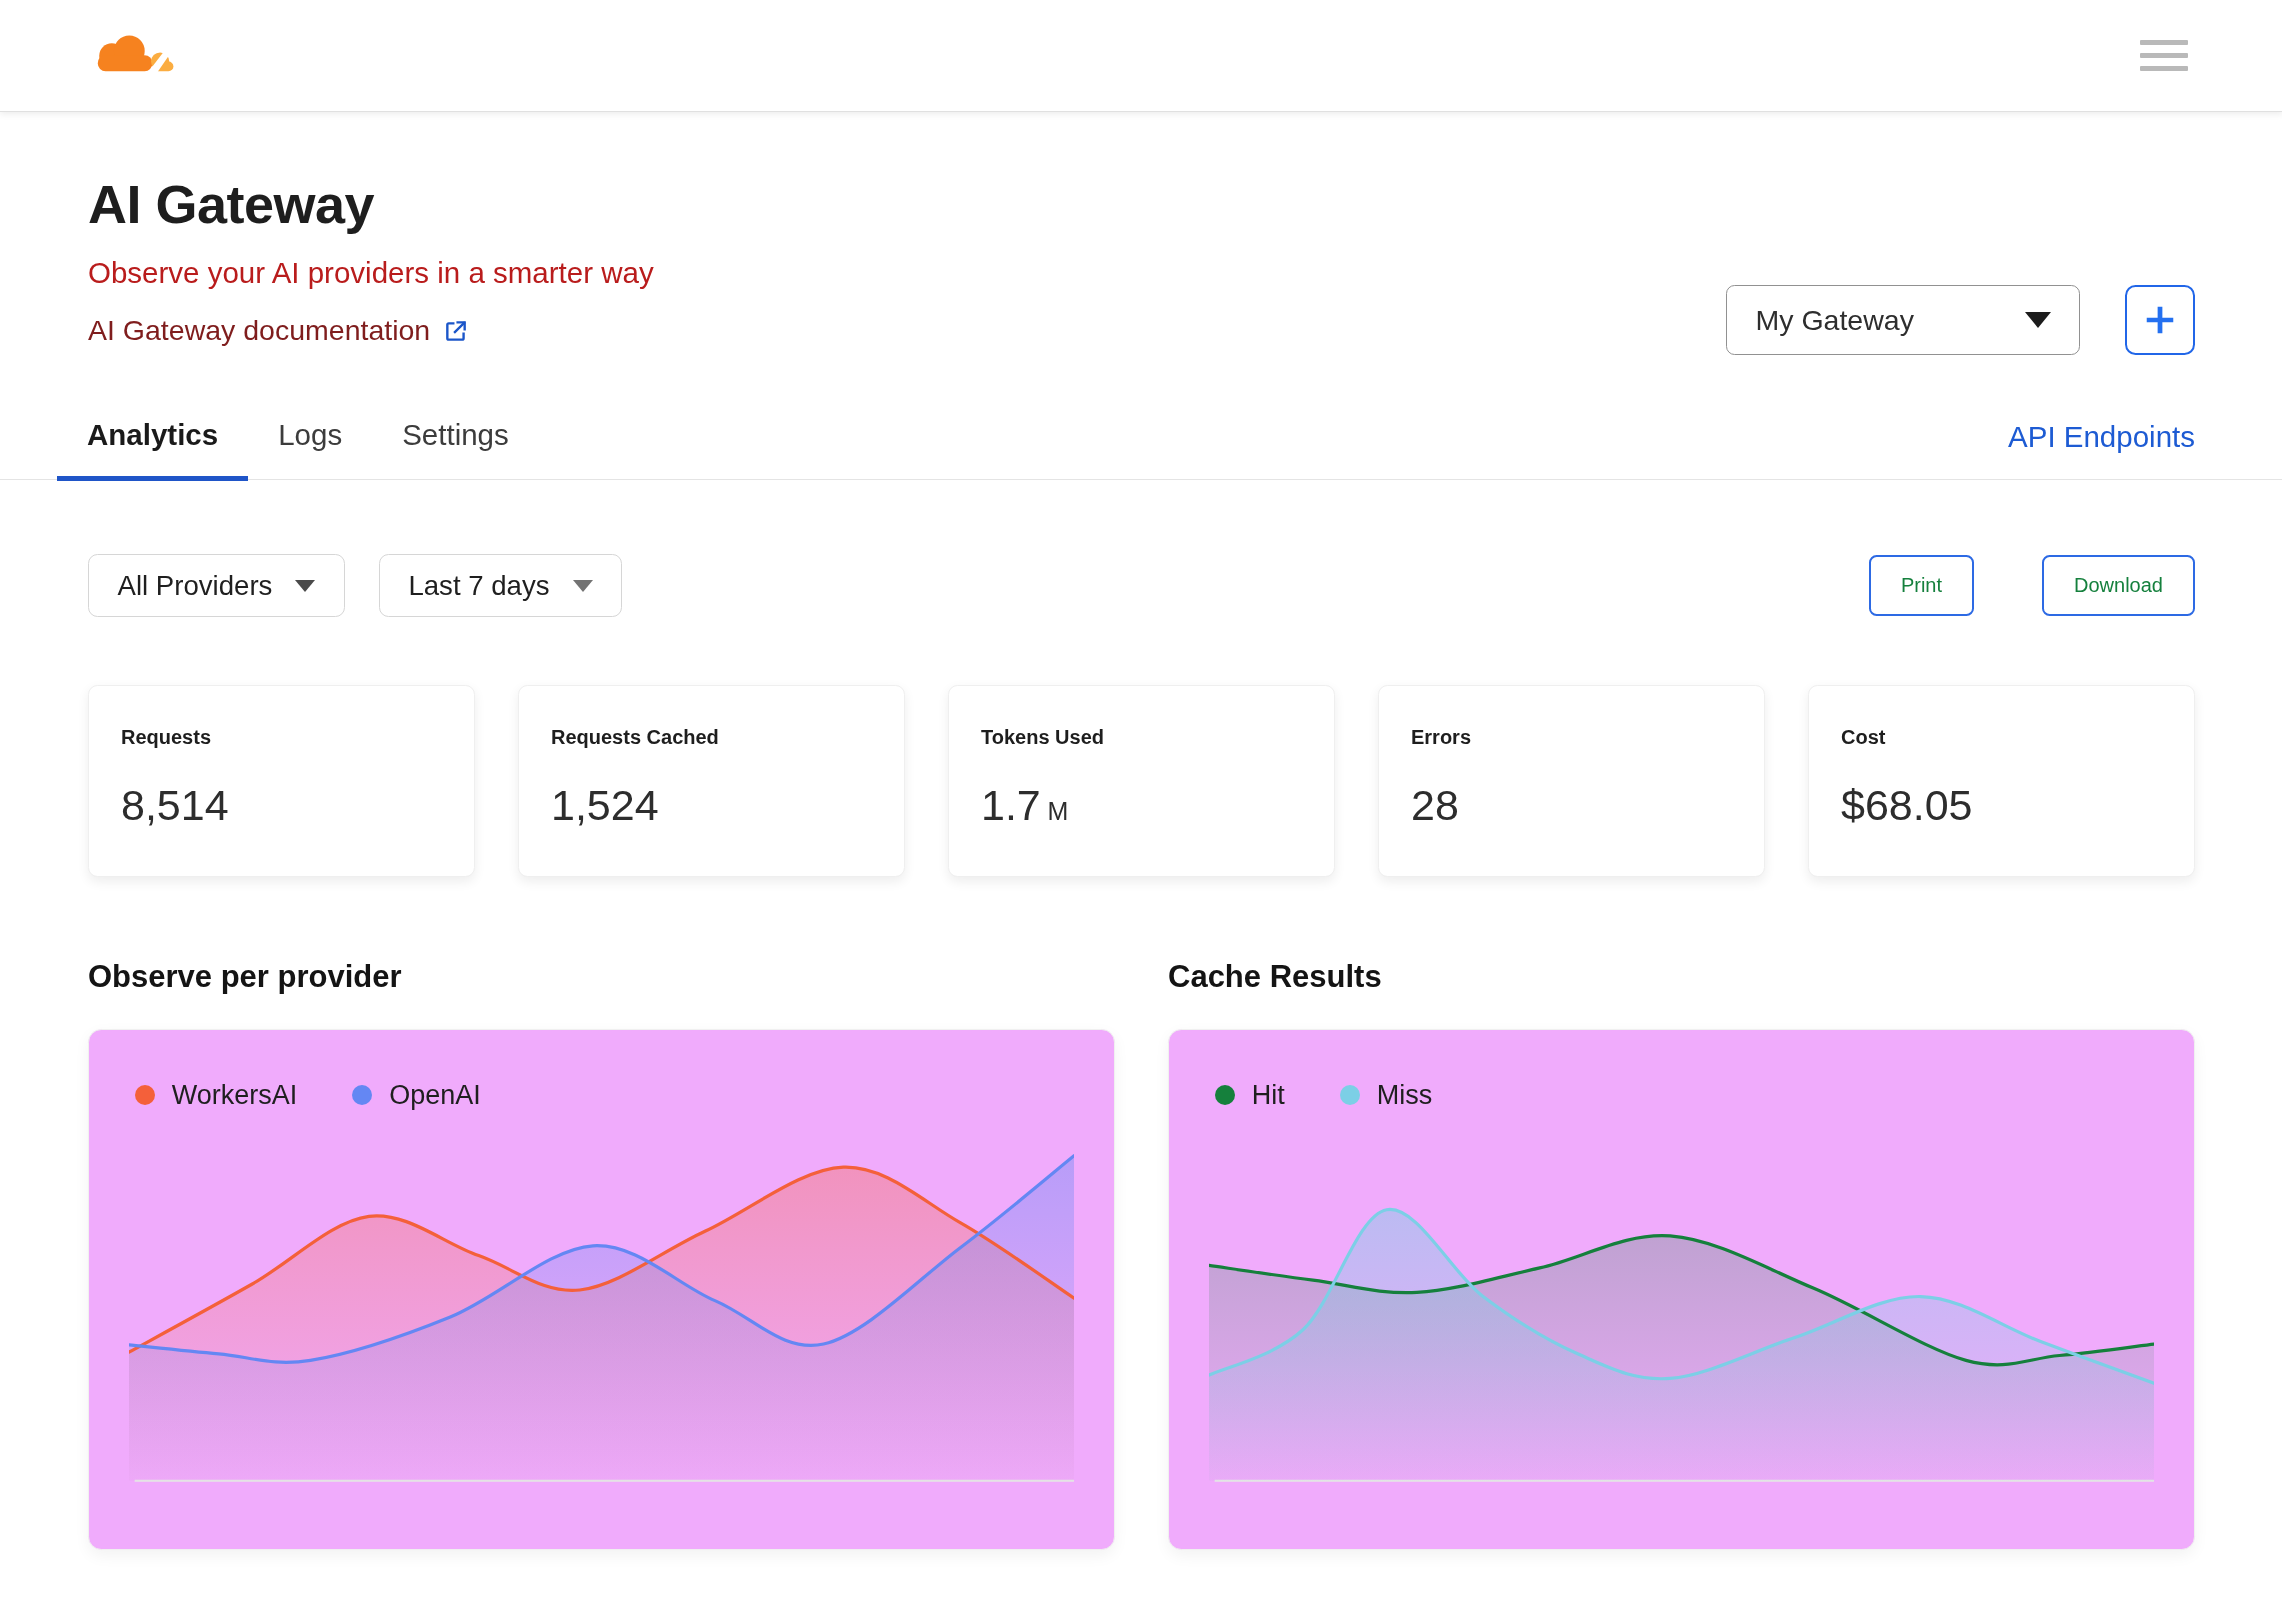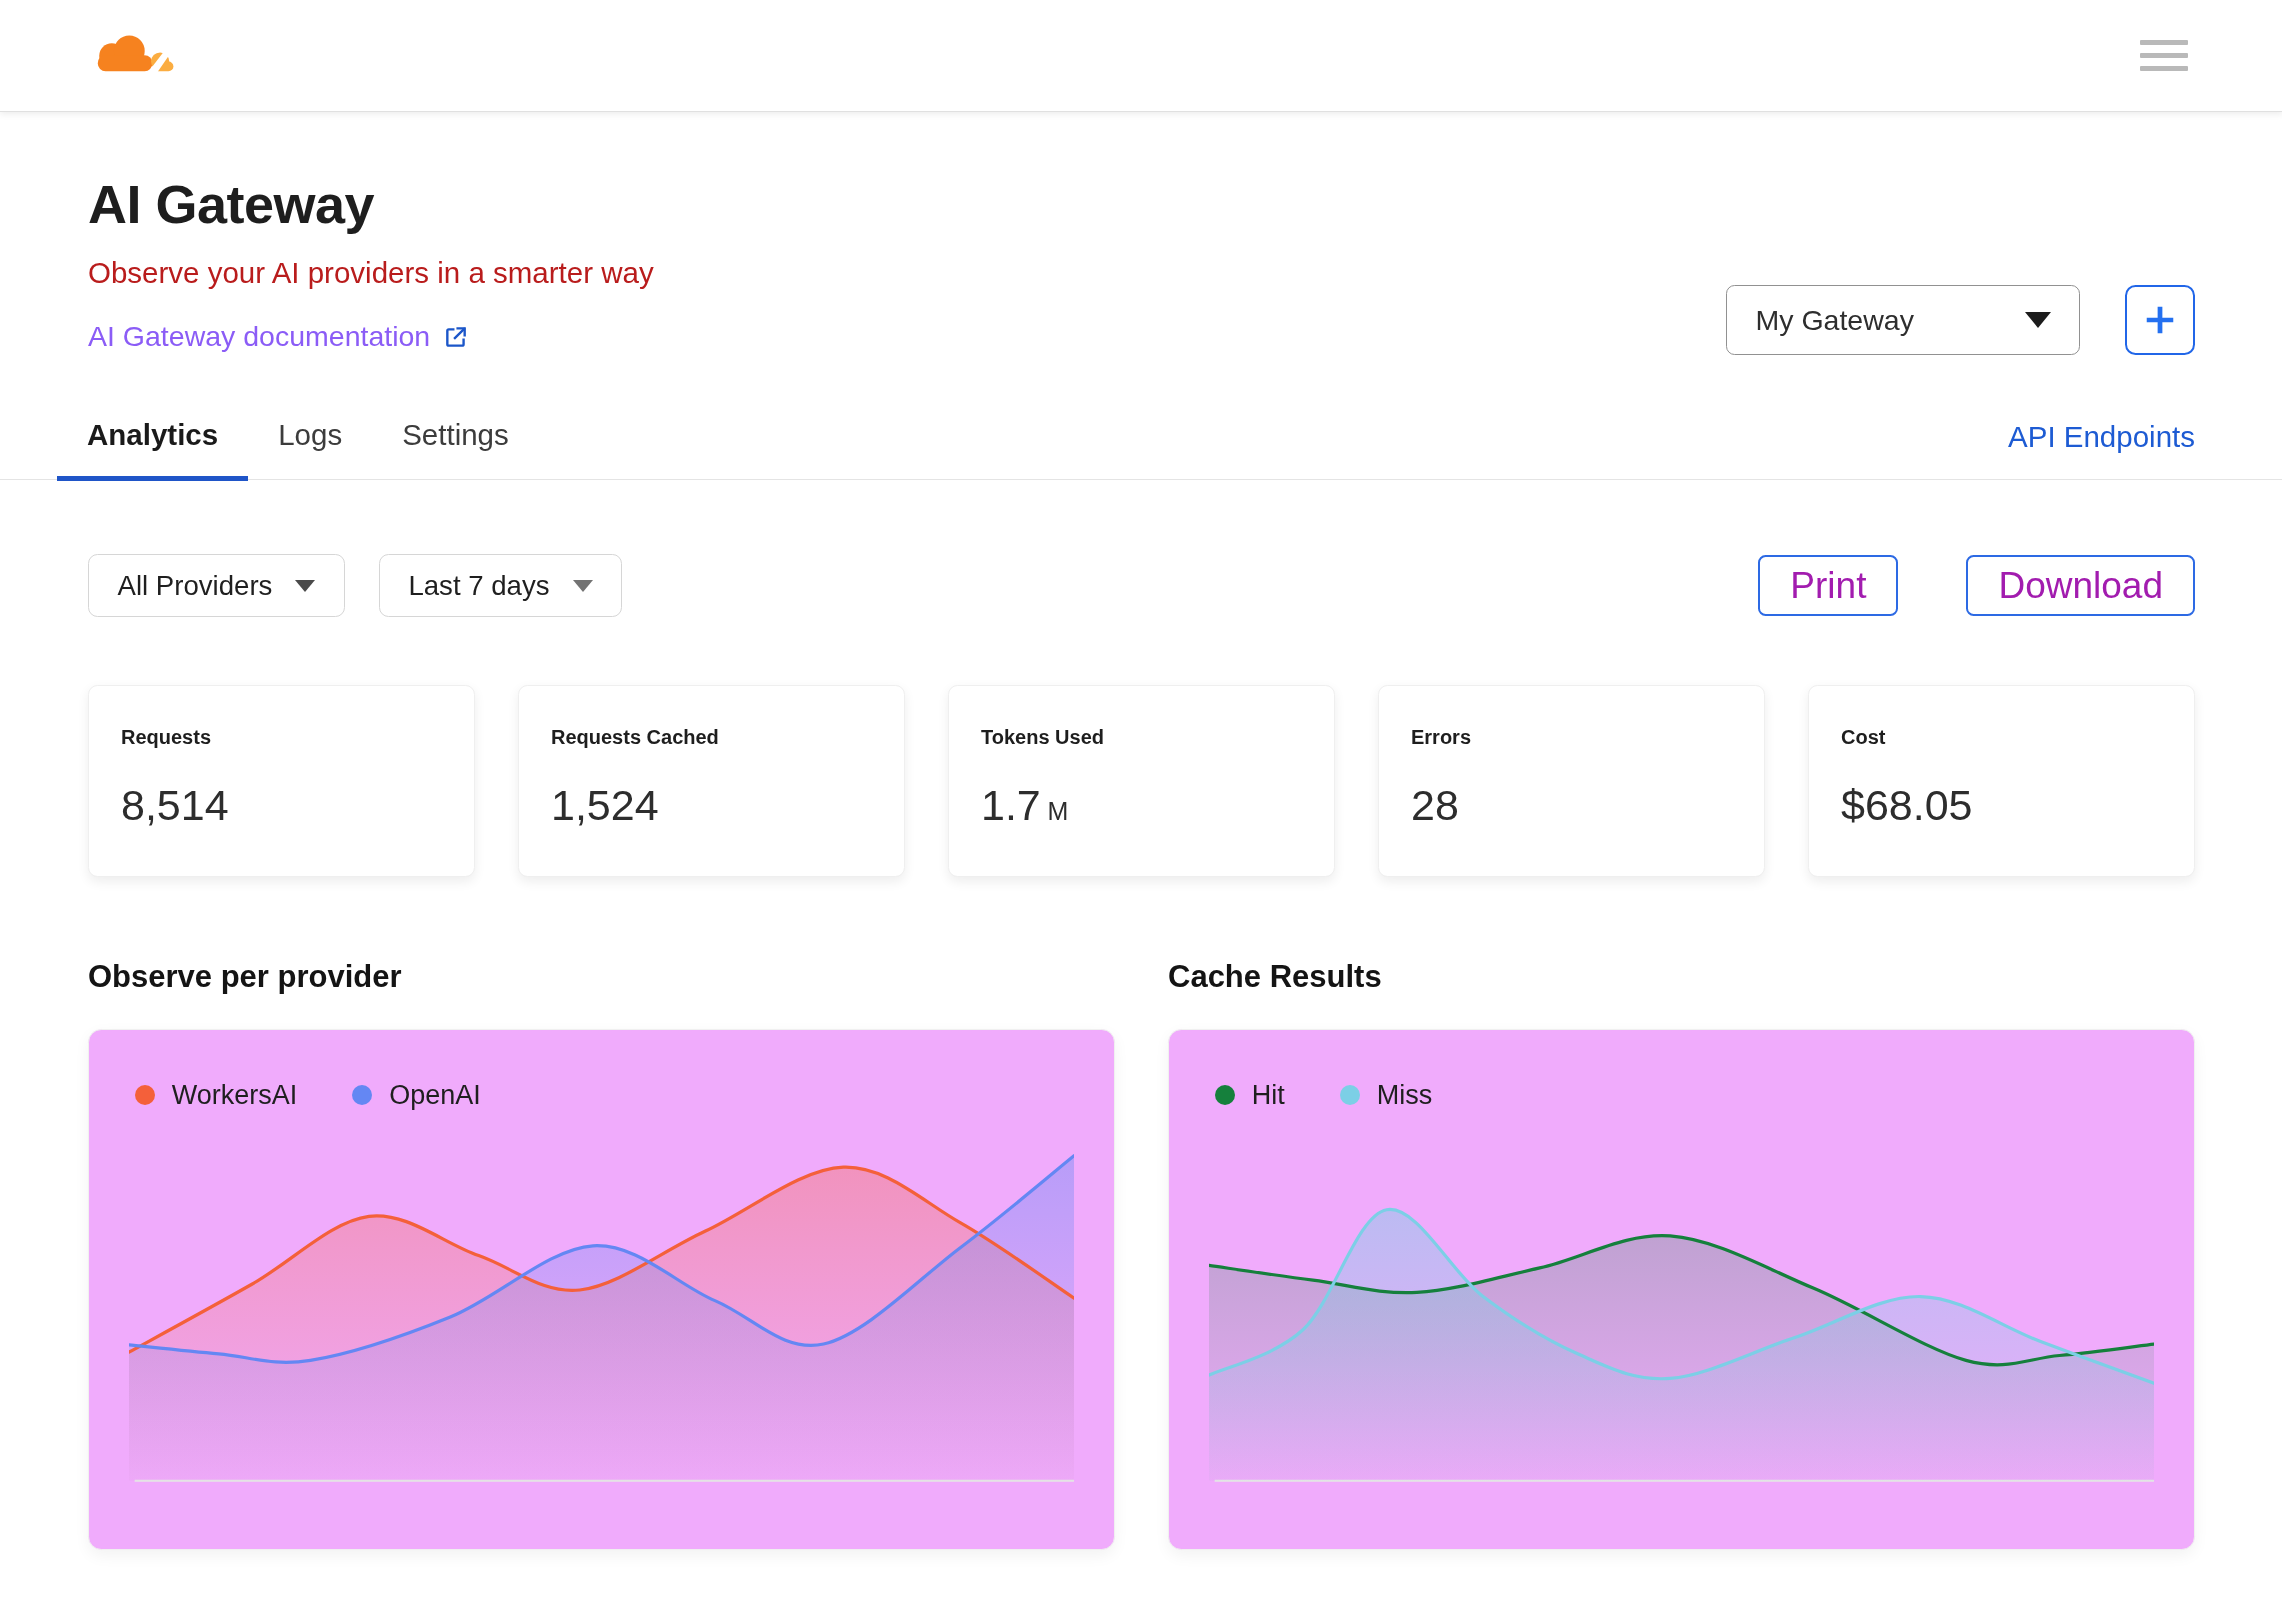--- a/index.html
+++ b/index.html
@@ -17,22 +17,22 @@
     position:relative; z-index:5;
   }
   .hamburger { width:48px; display:flex; flex-direction:column; gap:8.6px; cursor:pointer; }
   .hamburger div { height:4.8px; background:#b9b9b9; border-radius:1px; }
   
   .content { padding:0 88px; }
   .page-head { display:flex; justify-content:space-between; margin-top:61px; }
   .page-title { font-size:54px; font-weight:700; color:#1e1e1e; letter-spacing:-0.5px; }
   .page-subtitle { font-size:29.5px; color:#b91c1c; margin-top:21px; }
   .doc-link {
-    display:inline-flex; align-items:center; gap:12.4px; margin-top:30px;
-    font-size:28.5px; color:#8b5cf6; text-decoration:none; cursor:pointer;
+    display:inline-flex; align-items:center; gap:12.4px; margin-top:24px;
+    font-size:28.5px; color:#7f1d1d; text-decoration:none; cursor:pointer;
   }
   .head-right { display:flex; gap:45px; margin-top:112px; align-items:center; }
   .gateway-select {
     width:354px; height:70px; border:1.9px solid #919191; border-radius:8.6px;
     background:#fff; display:flex; align-items:center; justify-content:space-between;
     padding:0 28.5px; font-size:28.5px; color:#2e2e2e; cursor:pointer;
   }
   .caret { width:0; height:0; border-left:13.3px solid transparent; border-right:13.3px solid transparent; border-top:16px solid #1c1c1c; }
   .caret-sm { width:0; height:0; border-left:10.5px solid transparent; border-right:10.5px solid transparent; border-top:12.4px solid #4a4a4a; }
   .caret-gray { border-top-color:#737373; }
@@ -52,21 +52,21 @@
   
   .filters-row { display:flex; align-items:center; gap:34px; margin-top:74px; }
   .pill {
     height:63px; border:1.9px solid #d6d6d6; border-radius:9.5px; background:#fff;
     display:inline-flex; align-items:center; gap:23px; padding:0 28.5px;
     font-size:27.6px; color:#1f1f1f; cursor:pointer;
   }
   .spacer { flex:1; }
   .btn-outline {
     height:61px; padding:0 30px; border:2.4px solid #2d6ae4; border-radius:7.6px;
-    background:#fff; color:#a21caf; font-size:37px; display:flex; align-items:center; cursor:pointer;
+    background:#fff; color:#15803d; font-size:20px; display:flex; align-items:center; cursor:pointer;
     font-family:"Liberation Sans", sans-serif;
   }
   .btn-outline + .btn-outline { margin-left:0; }
   
   .stats-row { display:flex; gap:43px; margin-top:68px; }
   .stat-card {
     flex:1; background:#fff; border:1px solid #efefef; border-radius:9.5px;
     box-shadow:0 4.8px 11.4px rgba(0,0,0,0.07); padding:40px 32px 46px;
   }
   .stat-label { font-size:20px; font-weight:700; color:#1e1e1e; }

